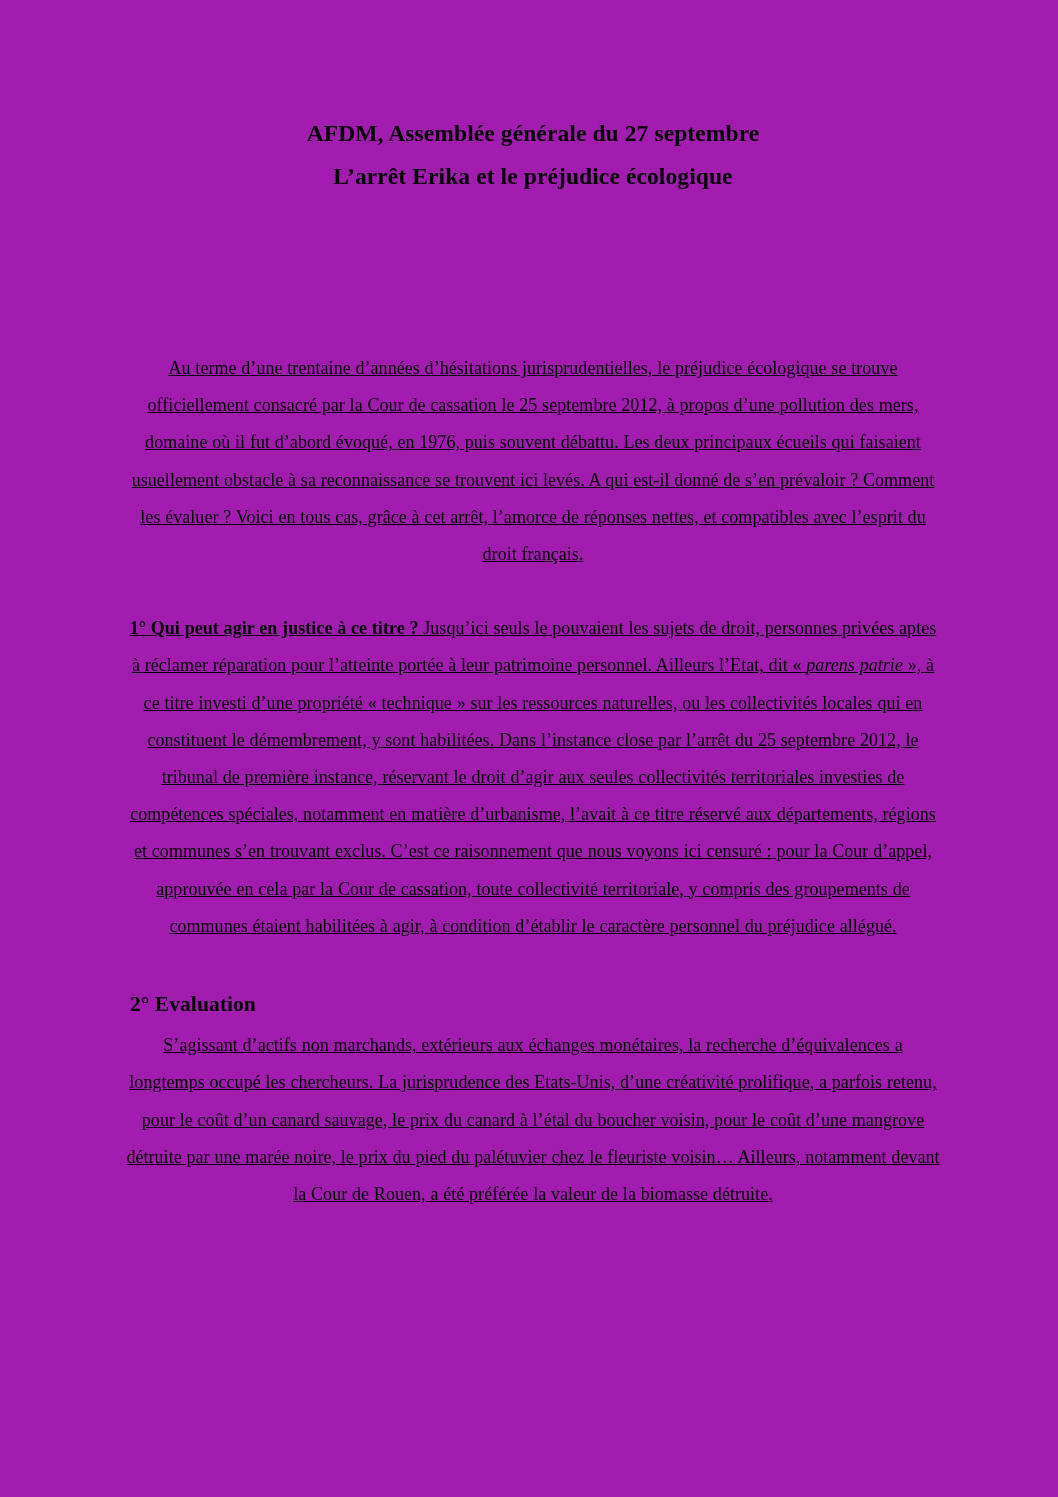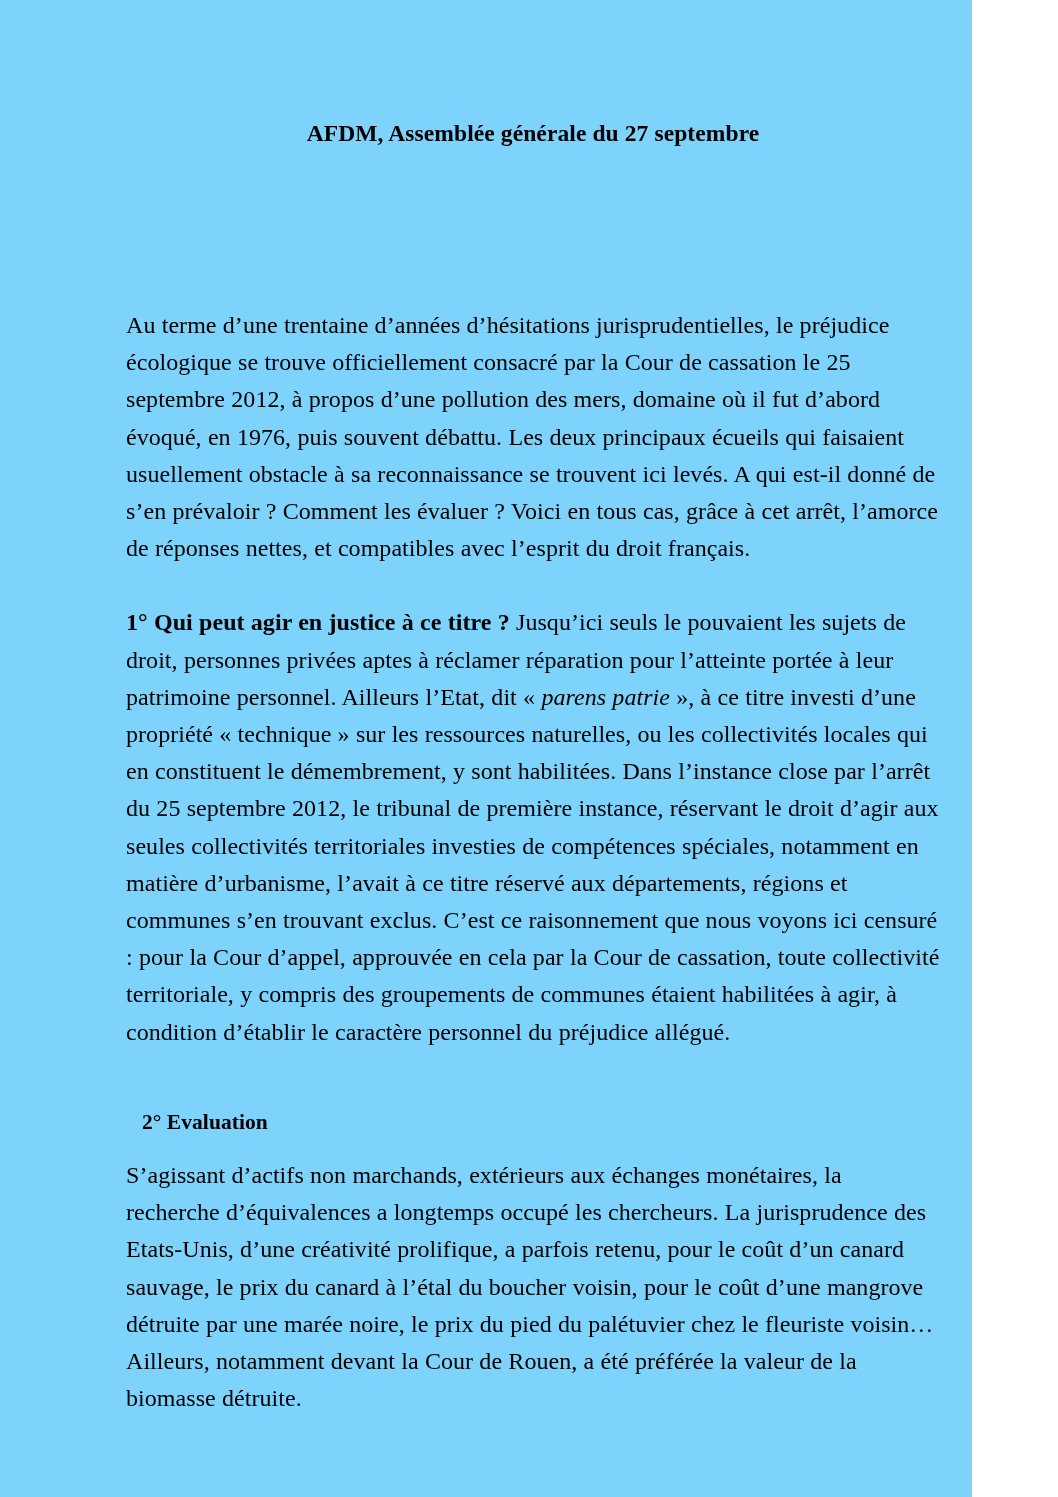--- a/index.html
+++ b/index.html
@@ -9,23 +9,23 @@
   }
   body {
     width: 1058px;
     height: 1497px;
     font-family: "Liberation Serif", "DejaVu Serif", serif;
     color: #000000;
     overflow: hidden;
   }
   .page {
     position: relative;
-    width: 972px;
+    width: 1058px;
     height: 1497px;
-    background: #7dd3fc;
+    background: #a21caf;
     box-sizing: border-box;
   }
   .content {
     position: absolute;
     left: 126px;
     top: 0;
     width: 814px;
   }
 
   
@@ -40,54 +40,56 @@
     letter-spacing: 0.1px;
     white-space: nowrap;
   }
 
   
   .body-block {
     margin-top: 0;
   }
   p.para {
     margin: 0;
-    font-size: 24px;
+    font-size: 18px;
     line-height: 37.2px;
-    text-align: left;
+    text-align: center;
     letter-spacing: 0.05px;
     word-spacing: 0.2px;
+    text-decoration: underline;
   }
   .gap-lead {           
     height: 152px;
   }
   .gap-para {           
     height: 37px;
   }
   .heading-run {
     font-weight: bold;
   }
   .italic-run {
     font-style: italic;
   }
   h2.subheading {
-    margin: 16px;
+    margin: 4px;
     font-size: 21.5px;
     font-weight: bold;
     line-height: 37.2px;
     letter-spacing: 0.05px;
   }
 </style>
 </head>
 <body>
 
 <div class="page">
   <div class="content">
 
     <div class="title-block">
       <div class="title-line">AFDM, Assemblée générale du 27 septembre</div>
+      <div class="title-line">L’arrêt Erika et le préjudice écologique</div>
     </div>
 
     <div class="body-block">
 
       <div class="gap-lead"></div>
 
       <p class="para">Au terme d’une trentaine d’années d’hésitations jurisprudentielles, le préjudice écologique se trouve officiellement consacré par la Cour de cassation le 25 septembre 2012, à propos d’une pollution des mers, domaine où il fut d’abord évoqué, en 1976, puis souvent débattu. Les deux principaux écueils qui faisaient usuellement obstacle à sa reconnaissance se trouvent ici levés. A qui est-il donné de s’en prévaloir ? Comment les évaluer ? Voici en tous cas, grâce à cet arrêt, l’amorce de réponses nettes, et compatibles avec l’esprit du droit français.</p>
 
       <div class="gap-para"></div>
 

